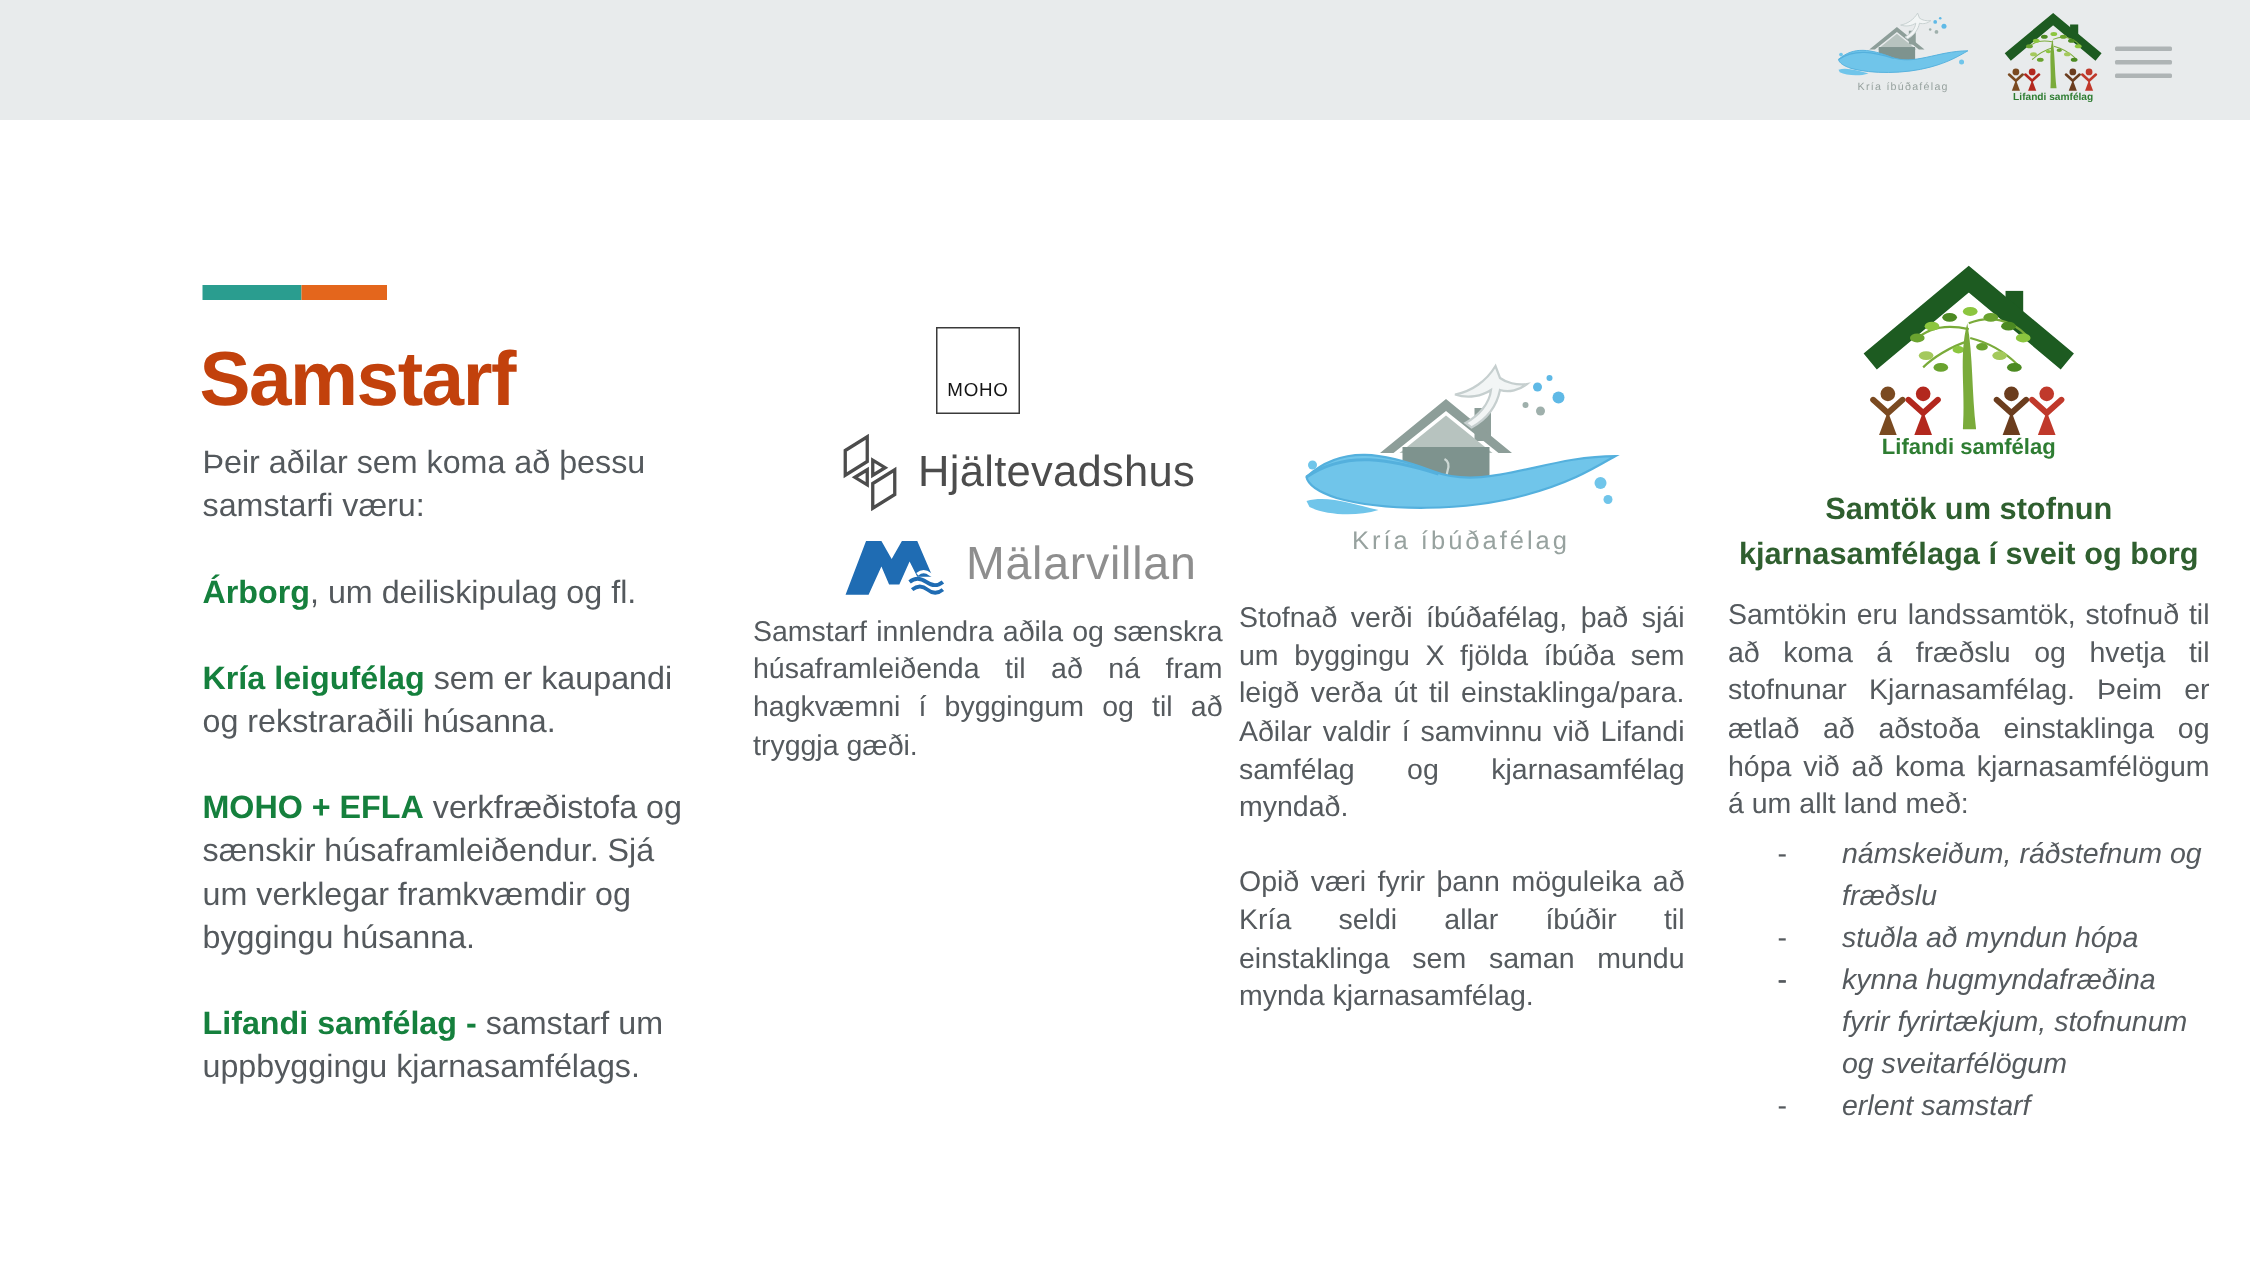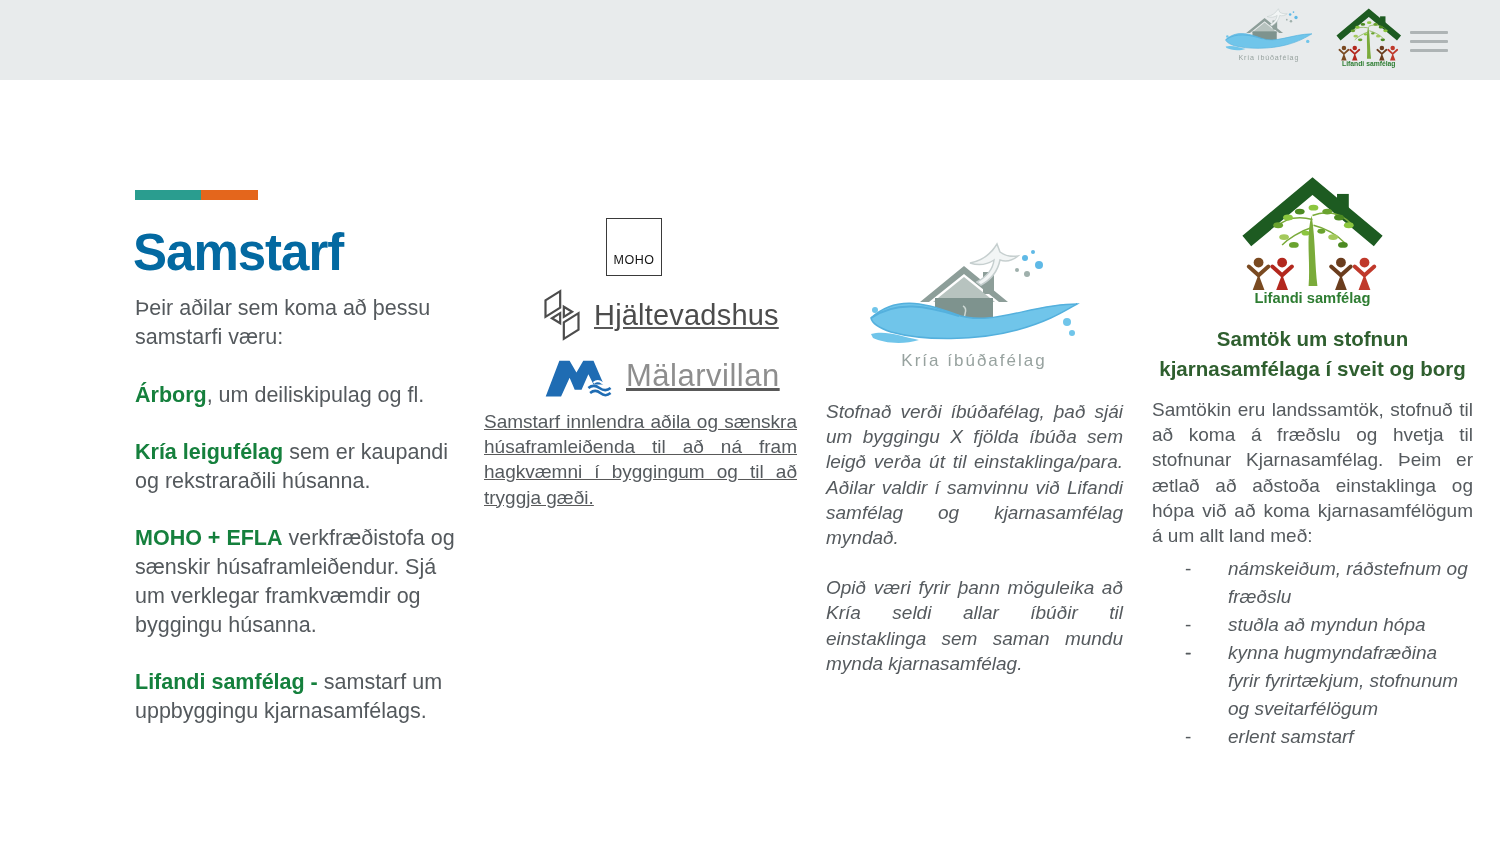--- a/index.html
+++ b/index.html
@@ -14,42 +14,42 @@
              display:flex;flex-direction:column;justify-content:space-between;}
   .hamburger span{display:block;height:3px;width:100%;background:#aeb4b5;border-radius:1px;}
   
   .col{position:absolute;color:#595959;}
   .col1{left:135px;top:190px;width:330px;color:#54595d;}
   .accent-bar{width:123px;height:10px;margin-bottom:24px;font-size:0;}
   .accent-bar span{display:inline-block;height:10px;}
   .accent-bar .teal{width:66px;background:#2a9d8f;}
   .accent-bar .orange{width:57px;background:#e4661c;}
   .col1 h1{margin:0 0 13px -2px;font-size:51px;line-height:57px;font-weight:700;
-           color:#0369a1;letter-spacing:-1px;}
+           color:#c2410c;letter-spacing:-1px;}
   .col1 p{margin:0 0 28px 0;font-size:21.5px;line-height:29px;}
   .col1 p.intro{margin-bottom:29px;}
   .col1 strong{font-weight:700;color:#15803d;}
   
-  .col2{left:484px;top:218px;width:313px;text-decoration:underline;}
+  .col2{left:502px;top:218px;width:313px;}
   .moho-box{width:54px;height:56px;border:1.5px solid #3a3a3a;margin:0 0 13px 122px;
             position:relative;background:#fff;}
   .moho-box span{position:absolute;left:0;right:0;bottom:8px;text-align:center;
                  font-size:12.5px;letter-spacing:.5px;color:#141414;}
   .logo-row{display:flex;align-items:center;}
   .hj-row{margin:0 0 14px 56px;}
   .hj-text{font-size:29px;color:#4c4c4c;margin-left:10px;letter-spacing:.2px;}
   .mal-row{margin:0 0 12px 60px;}
   .mal-text{font-size:31px;color:#8e8e8e;margin-left:12px;letter-spacing:.5px;}
   .body{font-size:19px;line-height:25.2px;color:#555a5e;margin:0;}
   .just{text-align:justify;}
   .col2 .body{margin-top:8px;}
   
   .col3{left:826px;top:238px;width:297px;}
   .col3 .logo-wrap{text-align:center;margin-bottom:22px;}
-  .col3 .body{margin-bottom:25px;font-style:italic;}
+  .col3 .body{margin-bottom:25px;}
   
   .col4{left:1152px;top:176px;width:321px;}
   .col4 .logo-wrap{text-align:center;margin-bottom:14px;}
   .green-heading{margin:0 0 13px 0;text-align:center;font-size:20.5px;line-height:30px;
                  font-weight:700;color:#2f5f2f;}
   .bullets{list-style:none;margin:7px 0 0 0;padding:0;}
   .bullets li{position:relative;padding-left:76px;font-style:italic;font-size:19px;
               line-height:28px;color:#555a5e;}
   .bullets .dash{position:absolute;left:33px;top:0;font-style:normal;}
 </style>

